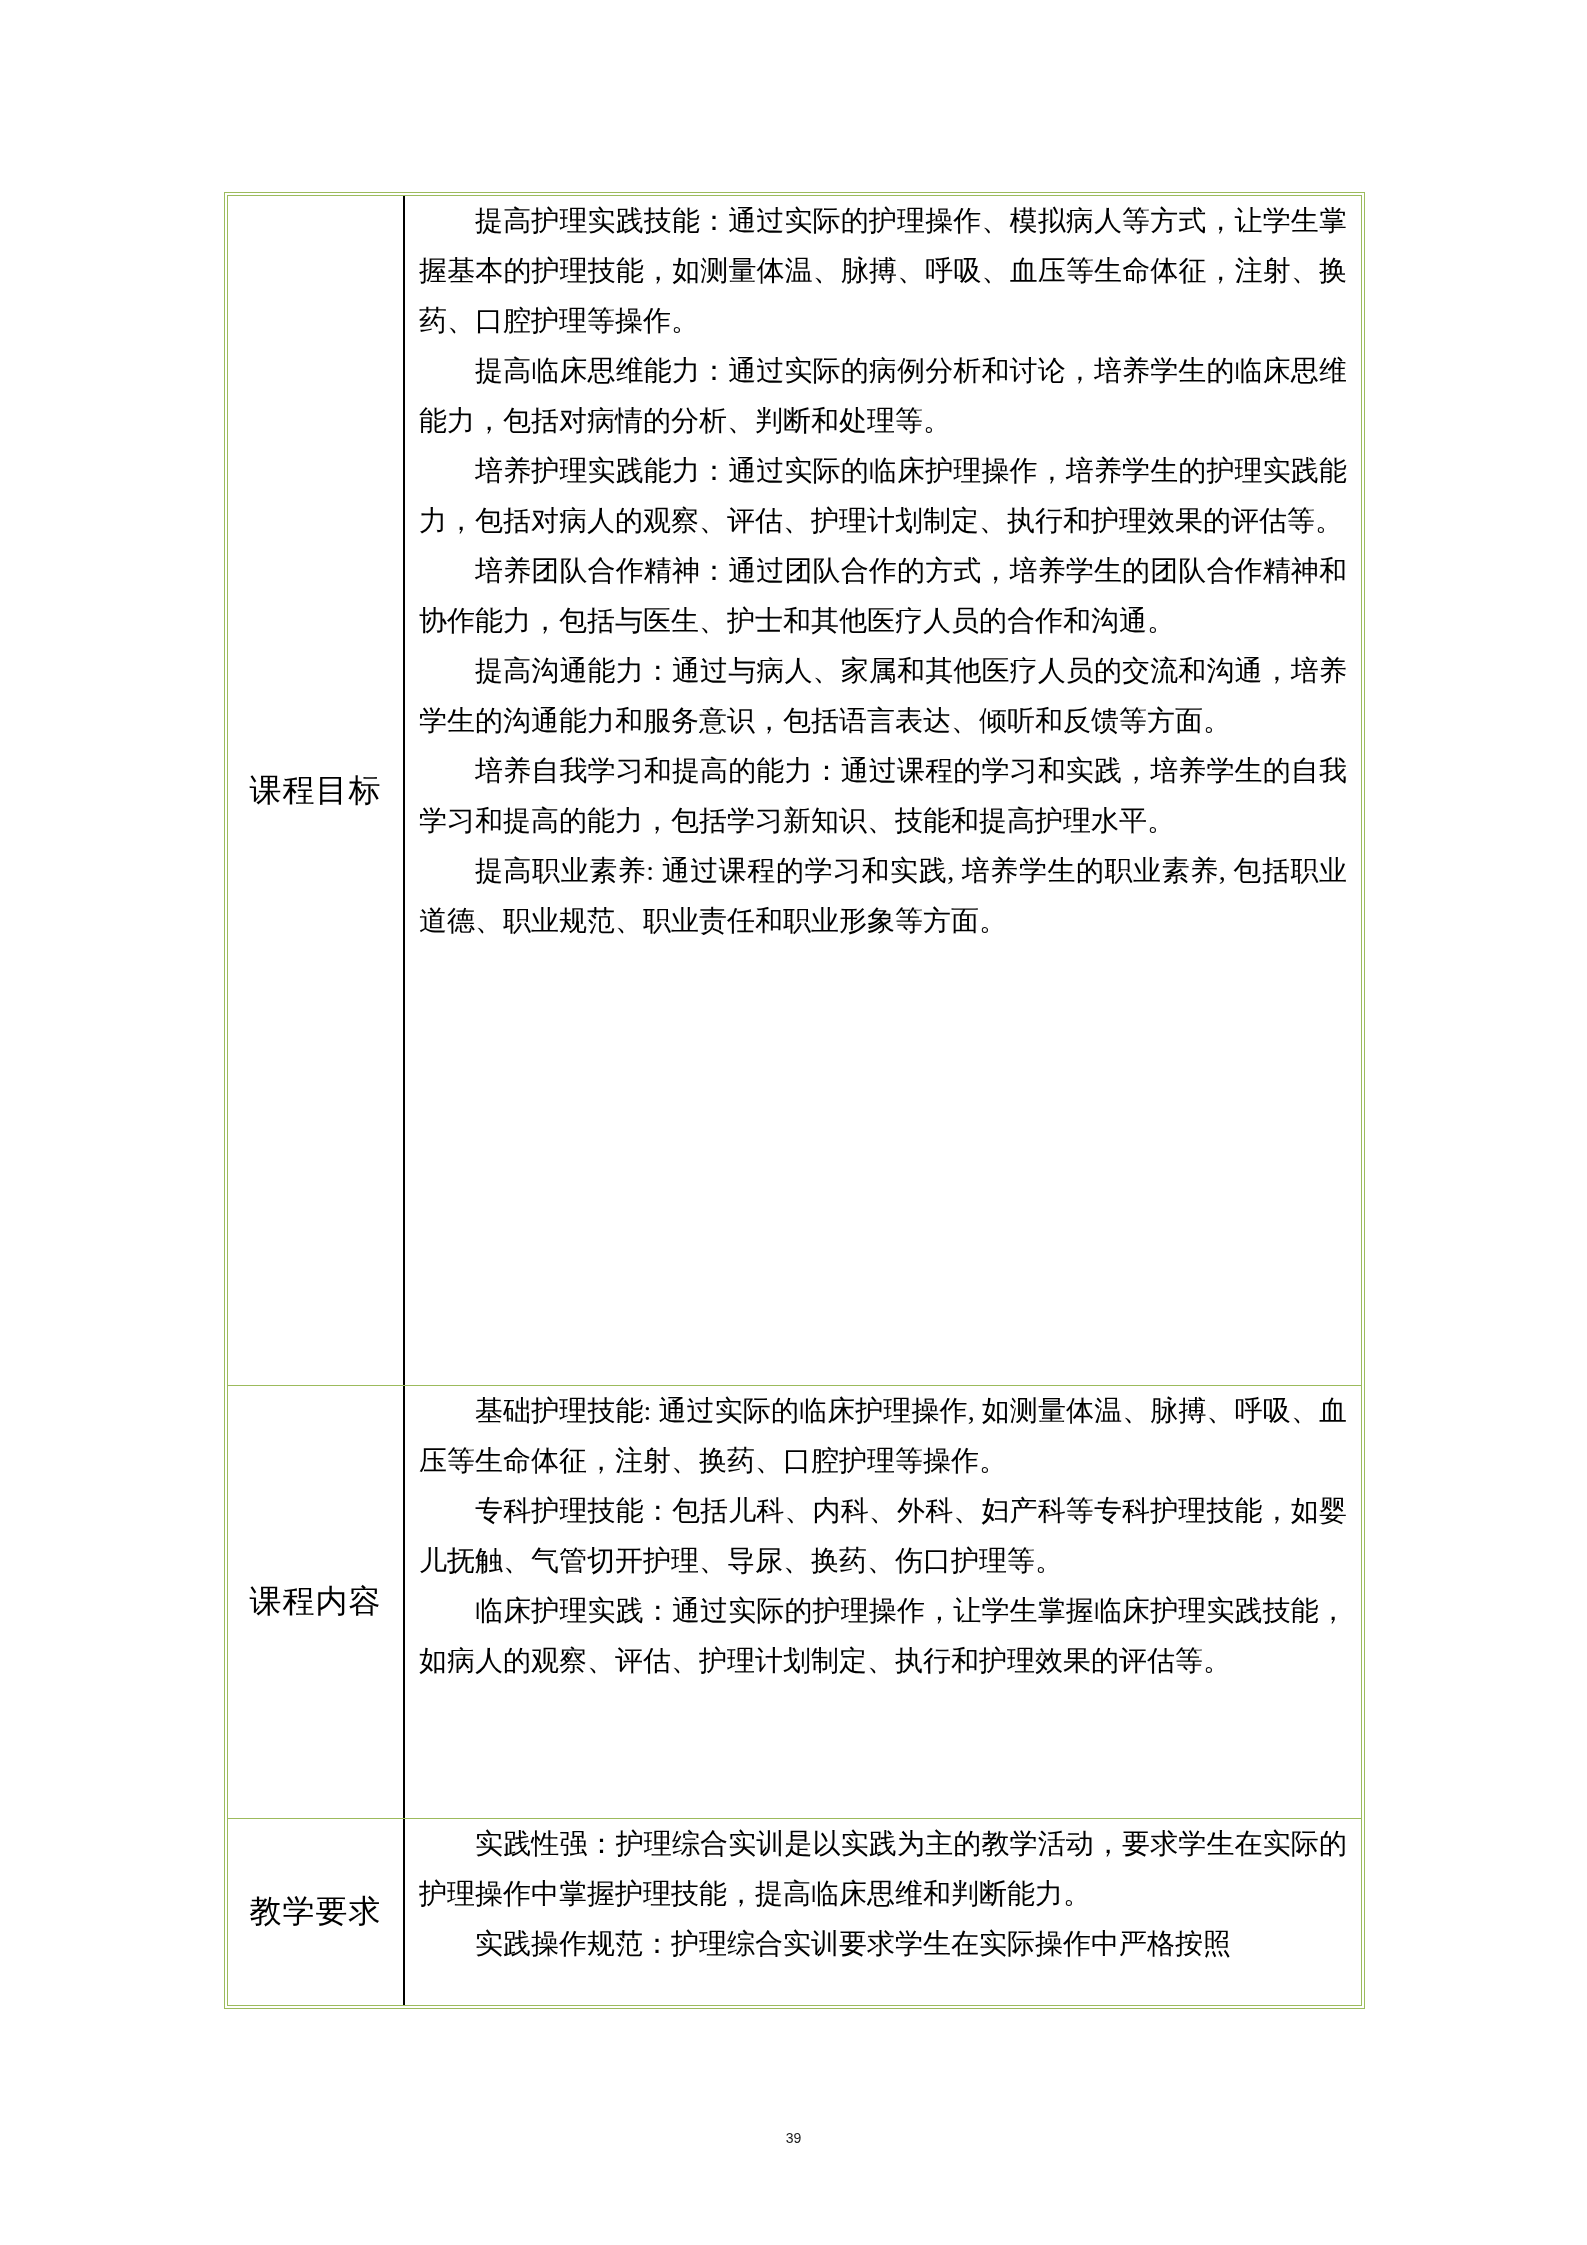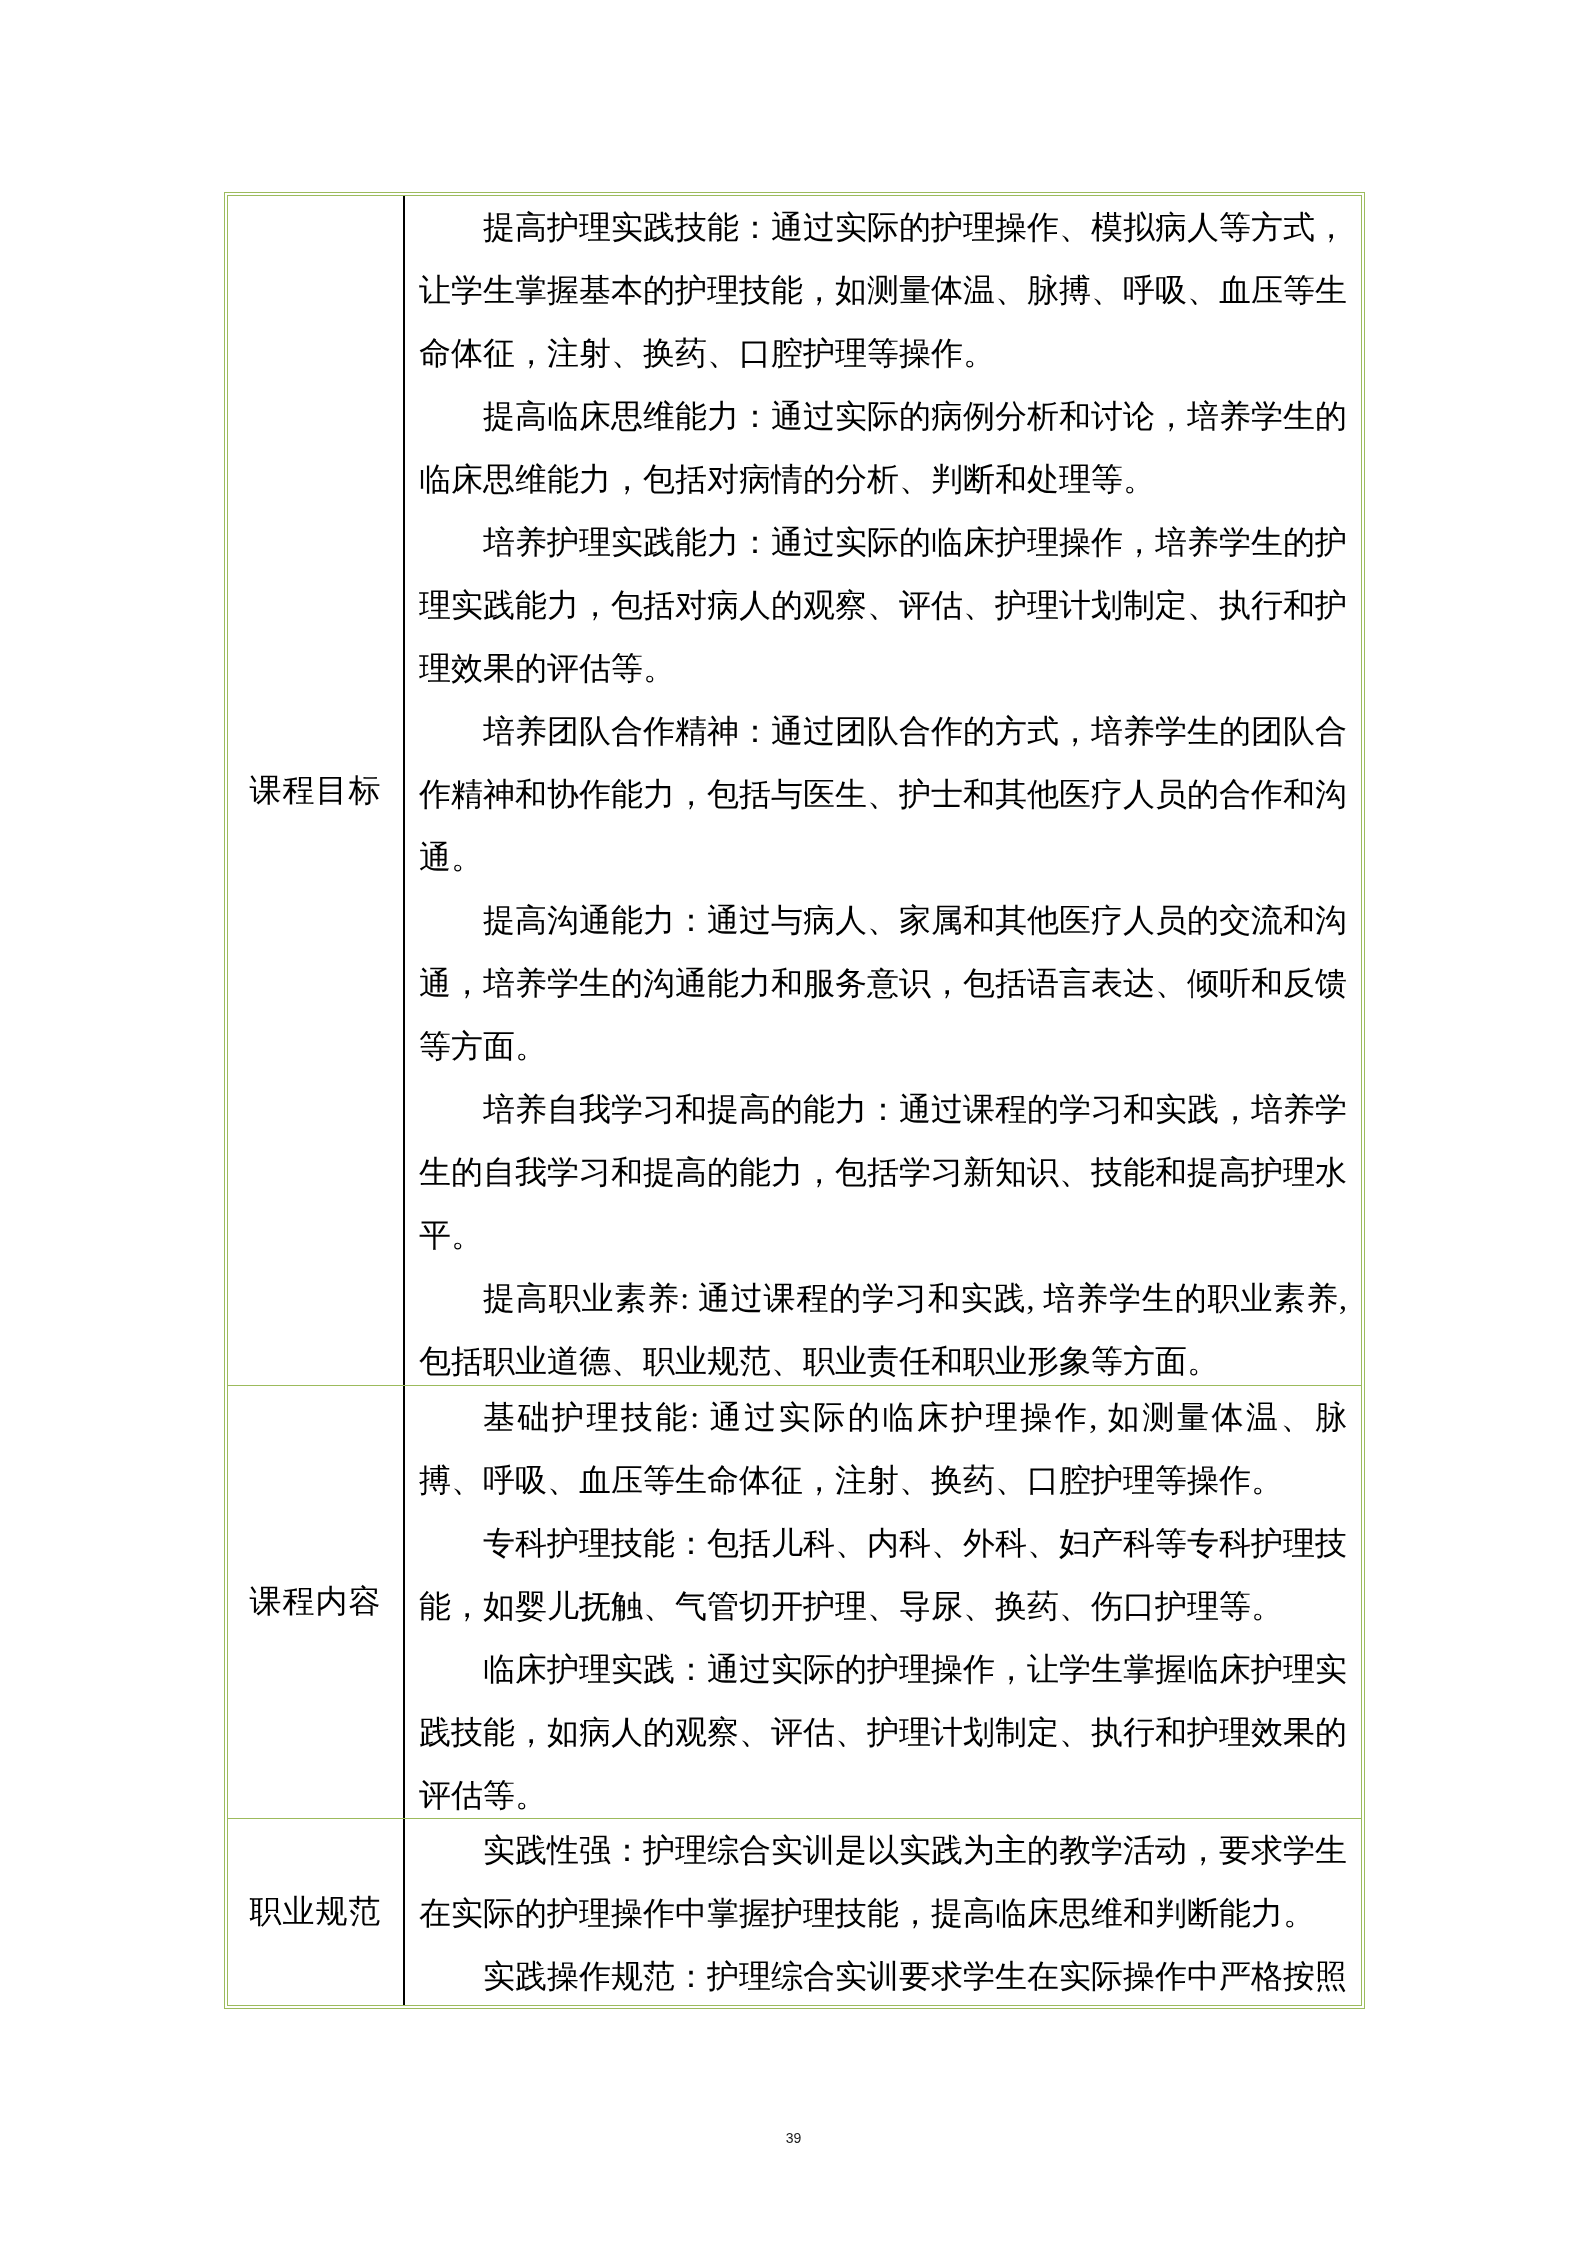--- a/index.html
+++ b/index.html
@@ -48,22 +48,22 @@
     align-items: center;
     justify-content: center;
     font-size: 32px;
     letter-spacing: 1px;
     flex-shrink: 0;
   }
   .content-cell {
     flex: 1;
     box-sizing: border-box;
     padding: 0 14px;
-    font-size: 32px;
-    line-height: 63px;
+    font-size: 28px;
+    line-height: 50px;
     text-align: justify;
     overflow: hidden;
   }
   .content-cell p {
     margin: 0;
     text-indent: 2em;
   }
   
   .page-footer {
     position: absolute;
@@ -98,21 +98,21 @@
   <div class="t-row row-content">
     <div class="label-cell">课程内容</div>
     <div class="content-cell">
       <p>基础护理技能: 通过实际的临床护理操作, 如测量体温、脉搏、呼吸、血压等生命体征，注射、换药、口腔护理等操作。</p>
       <p>专科护理技能：包括儿科、内科、外科、妇产科等专科护理技能，如婴儿抚触、气管切开护理、导尿、换药、伤口护理等。</p>
       <p>临床护理实践：通过实际的护理操作，让学生掌握临床护理实践技能，如病人的观察、评估、护理计划制定、执行和护理效果的评估等。</p>
     </div>
   </div>
 
   <div class="t-row row-require">
-    <div class="label-cell">职业规范</div>
+    <div class="label-cell">教学要求</div>
     <div class="content-cell">
       <p>实践性强：护理综合实训是以实践为主的教学活动，要求学生在实际的护理操作中掌握护理技能，提高临床思维和判断能力。</p>
       <p>实践操作规范：护理综合实训要求学生在实际操作中严格按照</p>
     </div>
   </div>
 
 </div>
 
 <div class="page-footer">39</div>
 

